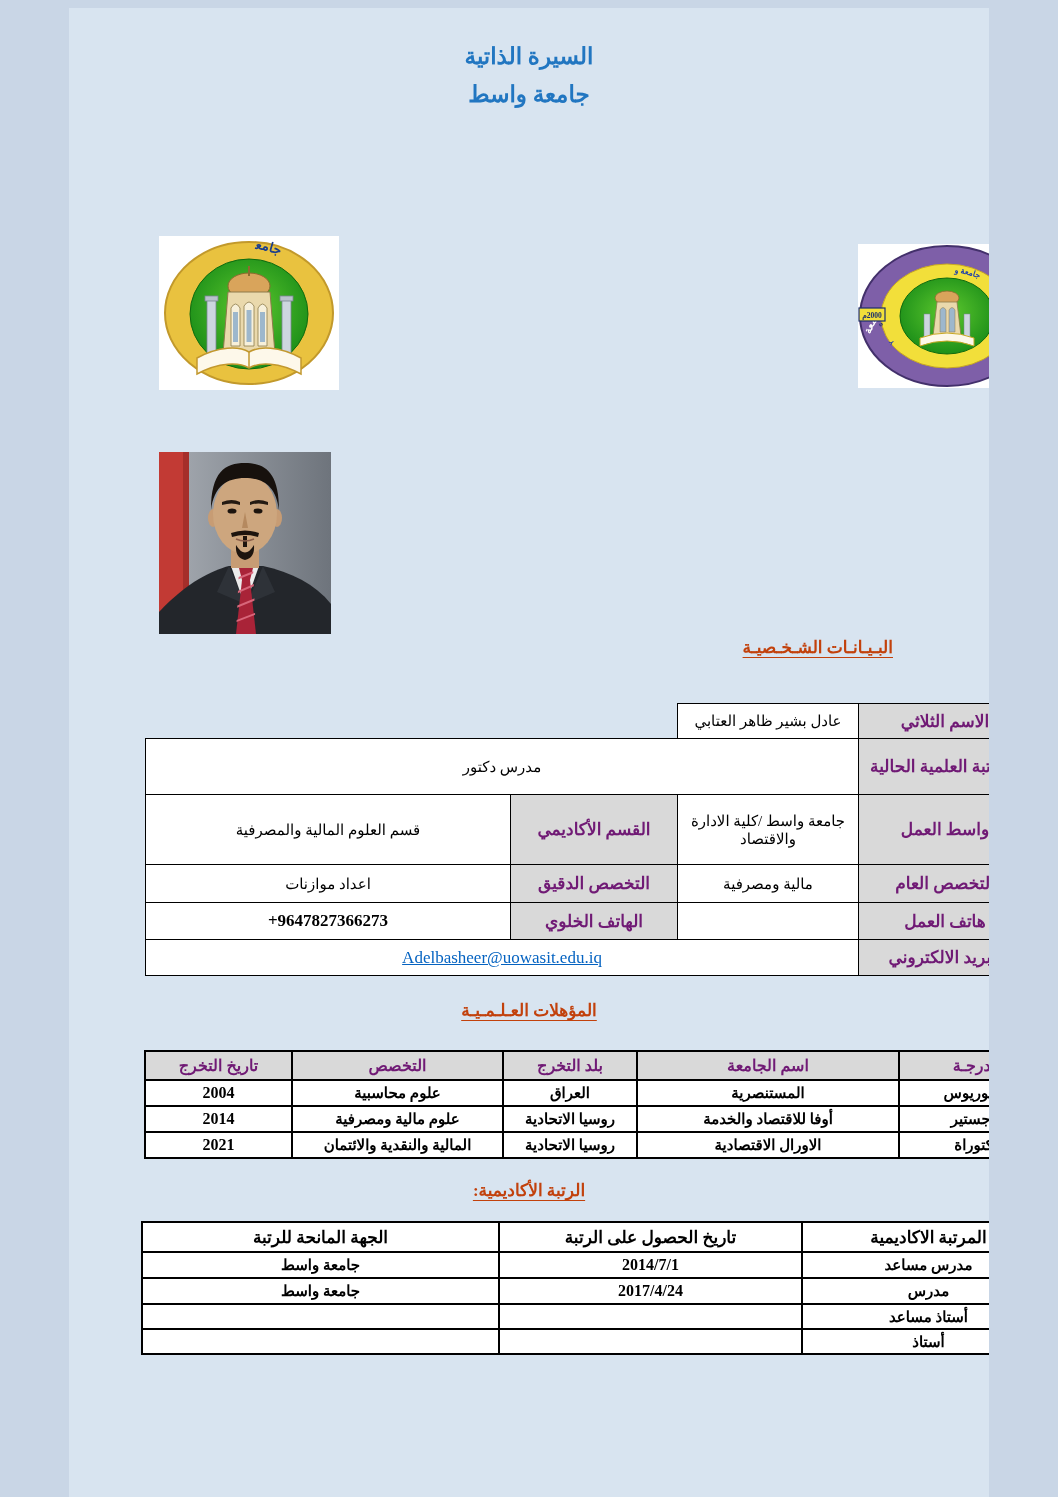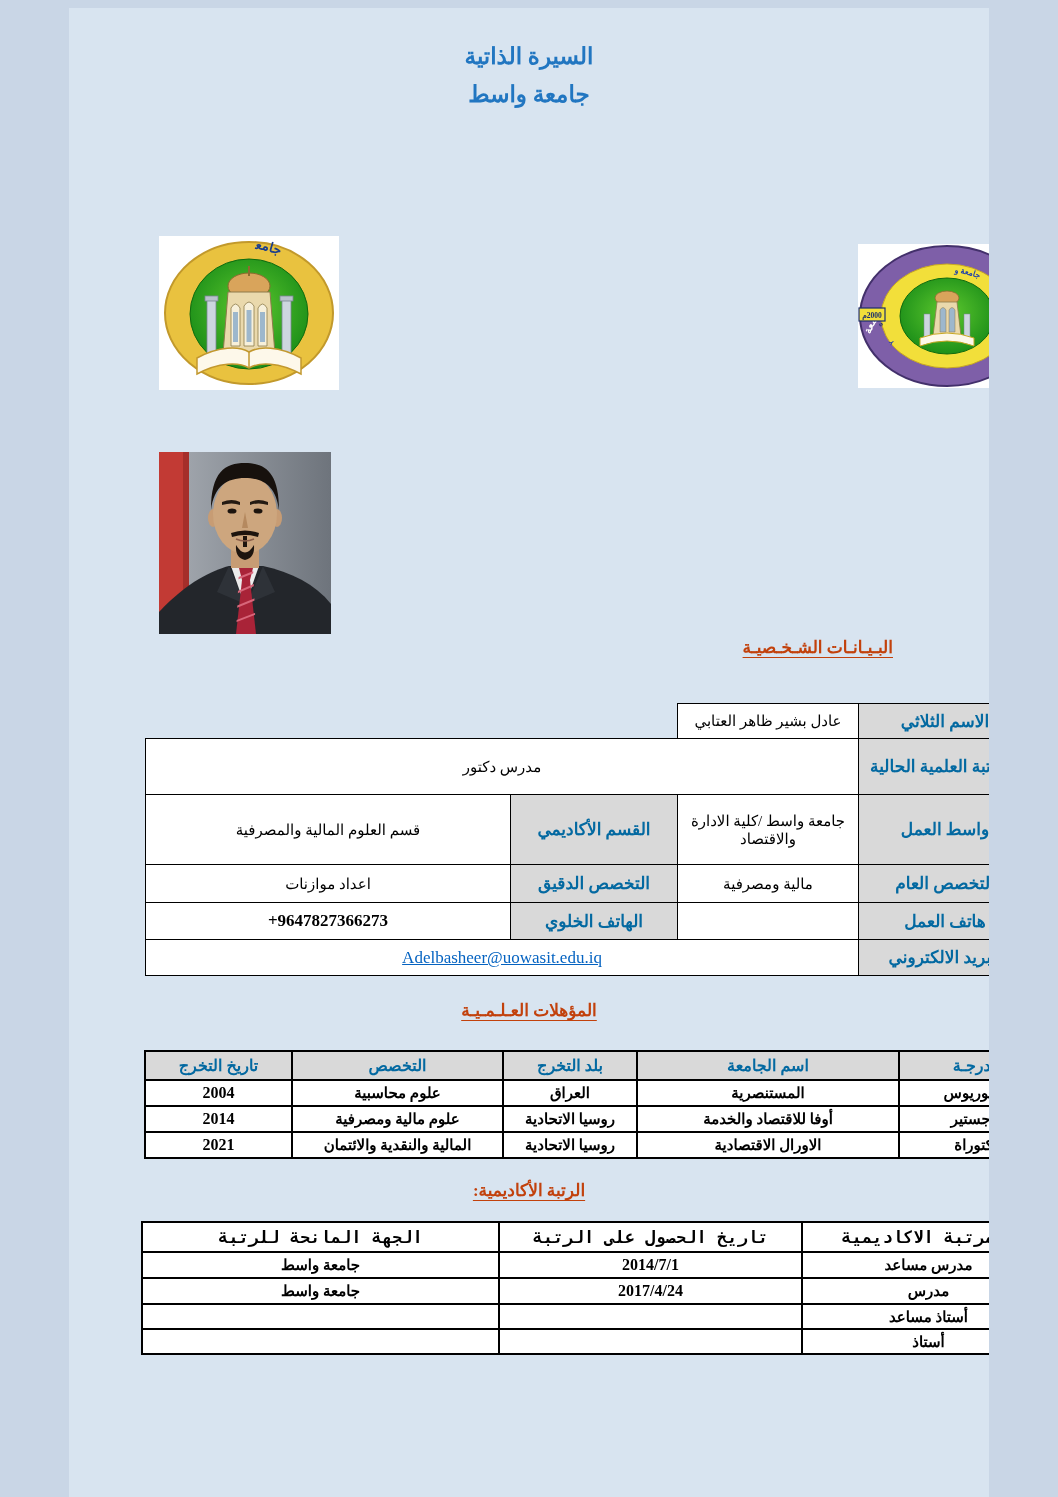--- a/index.html
+++ b/index.html
@@ -29,38 +29,38 @@
   .sec-heading {
     position:absolute; color:#c2410c; font-weight:bold; font-size:17px;
     text-decoration:underline; text-underline-offset:4px;
   }
   .h-personal { top:629px; right:96px; }
   .h-qual { top:992px; left:0; right:0; text-align:center; }
   .h-rank { top:1172px; left:0; right:0; text-align:center; }
   
   table { border-collapse:collapse; table-layout:fixed; direction:rtl; }
   td, th { vertical-align:middle; text-align:center; overflow:hidden; }
-  .hdr { background:#d9d9d9; font-weight:bold; font-size:17px; color:#0369a1; }
+  .hdr { background:#d9d9d9; font-weight:bold; font-size:17px; color:#701a75; }
   .val { background:#ffffff; font-size:15px; color:#000; }
   .ltr { direction:ltr; unicode-bidi:embed; }
   
   .personal-table { position:absolute; left:76px; top:695px; width:886px; }
   .personal-table td { border:1.5px solid #000; padding:2px 0; }
   .personal-table td.ghost { border:none; background:transparent; }
   .bold-num { font-weight:bold; font-size:17px; }
   a.email-link { color:#0563c1; text-decoration:underline; font-size:17px; cursor:pointer; }
   
   .qual-table { position:absolute; left:75px; top:1042px; width:910px; }
   .qual-table td { border:2px solid #000; padding:1px 4px; font-weight:bold; }
   .qual-table .hdr { font-size:16px; }
   .qual-table .val { font-size:15px; }
   
   .rank-table { position:absolute; left:72px; top:1213px; width:913px; }
   .rank-table td { border:2px solid #000; padding:1px 4px; font-weight:bold; background:#fff; }
-  .rank-table .rhdr { font-size:17px;font-family:Liberation Mono, monospace; }
+  .rank-table .rhdr { font-size:17px; }
   .rank-table .val { font-size:15px; }
 </style>
 </head>
 <body>
 
 <div class="page">
 
   <div class="title-block">
     <div>السيرة الذاتية</div>
     <div>جامعة واسط</div>

